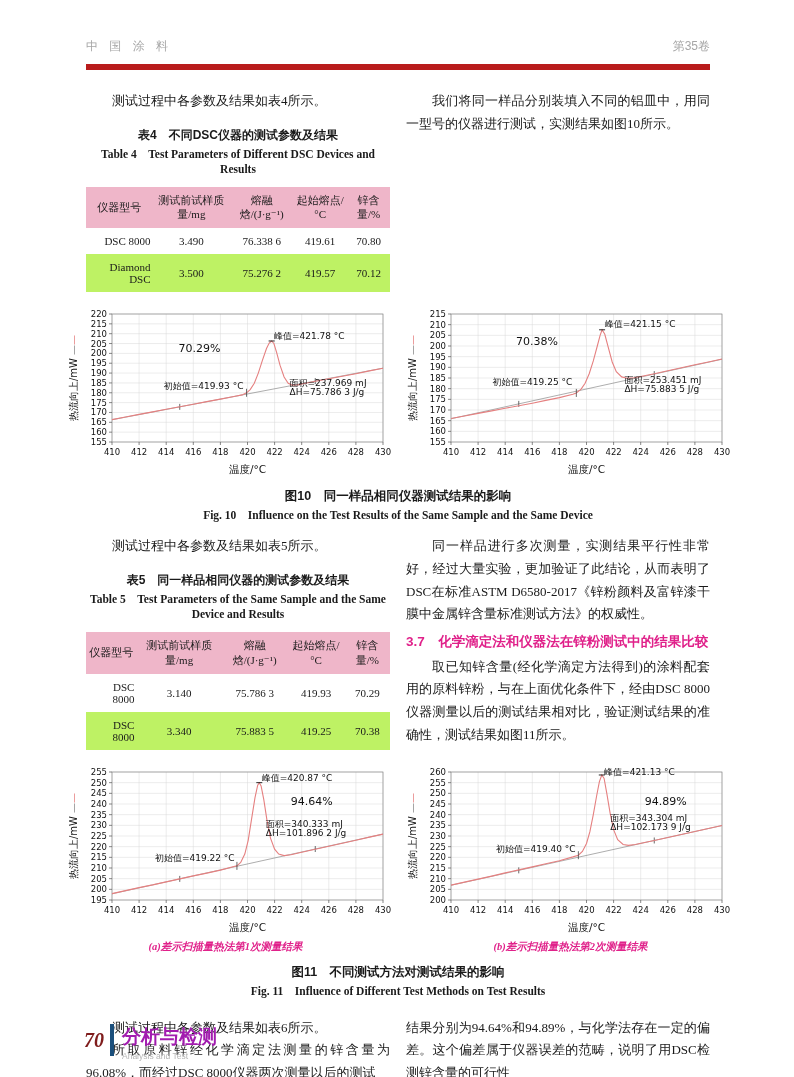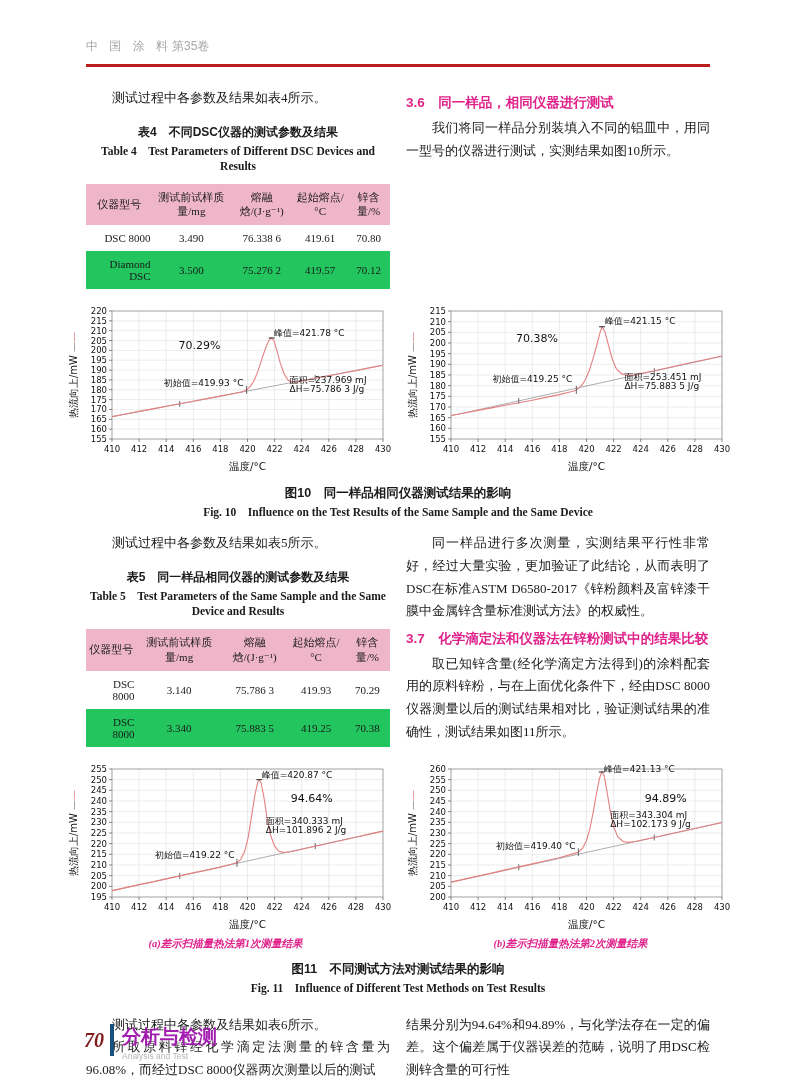--- a/index.html
+++ b/index.html
@@ -1,35 +1,35 @@
 <!DOCTYPE html>
 <html><head>
 <meta charset="utf-8">
 <style>
   html,body{margin:0;padding:0;background:#ffffff;}
   .page{width:794px;height:1077px;position:relative;overflow:hidden;background:#fff;
         font-family:"Liberation Serif","DejaVu Serif",serif;color:#1a1a1a;}
-  .hdr{display:flex;justify-content:flex-start;margin:0 84px 0 86px;padding:38px 0 9px;
-       border-bottom:3px solid #b91c1c;color:#a6a6a6;font-size:12px;
+  .hdr{display:flex;justify-content:space-between;margin:0 84px 0 86px;padding:38px 0 9px;
+       border-bottom:6px solid #b91c1c;color:#a6a6a6;font-size:12px;
        font-family:"Liberation Sans","DejaVu Sans",sans-serif;}
   .hdr .journal{letter-spacing:4px;}
   .content{margin:0 84px 0 86px;}
   .row2{display:flex;gap:16px;margin-top:20px;}
   .col{flex:1;min-width:0;}
   p.body{font-size:13px;line-height:1.74;text-align:justify;margin:0;}
   .indent{text-indent:2em;}
   .subhead{font-family:"Liberation Sans","DejaVu Sans",sans-serif;font-weight:bold;
            color:#e0218a;font-size:13.5px;margin:7px 0 5px;}
   .cap{text-align:center;font-weight:bold;}
   .cap-zh{font-family:"Liberation Sans","DejaVu Sans",sans-serif;font-size:12px;margin-top:14px;}
   .cap-en{font-family:"Liberation Serif","DejaVu Serif",serif;font-size:11.5px;margin-top:3px;line-height:1.35;}
   table.datatbl{border-collapse:collapse;width:100%;margin-top:9px;font-size:11px;}
   table.datatbl th{background:#efb6c9;font-weight:normal;padding:6px 2px;line-height:1.35;text-align:center;}
   table.datatbl td{padding:7px 2px;text-align:center;}
-  table.datatbl tr.alt{background:#22c55e;}
+  table.datatbl tr.alt{background:#bef264;}
   table.datatbl td:first-child{text-align:right;padding-left:7px;}
   .figrow{display:flex;justify-content:center;gap:14px;margin:14px -32px 0;}
   .chart{width:325px;height:172px;}
   .subcaps{display:flex;justify-content:center;gap:20px;margin:4px -32px 0;}
   .subcap{width:325px;text-align:center;color:#e0218a;font-style:italic;font-weight:bold;
           font-size:10.5px;font-family:"Liberation Serif","DejaVu Serif",serif;}
   .figcap-zh{font-family:"Liberation Sans","DejaVu Sans",sans-serif;font-size:12.5px;margin-top:10px;}
   .figcap-en{font-family:"Liberation Serif","DejaVu Serif",serif;font-size:11.5px;margin-top:3px;}
   .footer{position:absolute;left:84px;bottom:16px;display:flex;align-items:flex-start;}
   .pageno{font-style:italic;font-weight:bold;color:#7f1d1d;font-size:20px;line-height:1;padding-top:6px;}
@@ -76,21 +76,20 @@
                 <td>Diamond DSC</td>
                 <td>3.500</td>
                 <td>75.276 2</td>
                 <td>419.57</td>
                 <td>70.12</td>
               </tr>
             </tbody>
           </table>
       </div>
       <div class="col">
-        <div class="subhead">3.6　同一样品，相同仪器进行测试</div>
         <p class="body indent">我们将同一样品分别装填入不同的铝皿中，用同一型号的仪器进行测试，实测结果如图10所示。</p>
       </div>
     </div>
 
     <div class="figrow">
       <div class="chart"><svg width="325" height="172" viewBox="0 0 325 172" xmlns="http://www.w3.org/2000/svg" style="font-family:'DejaVu Sans',sans-serif">
             <line x1="46" y1="136" x2="317" y2="136" stroke="#d9d9d9" stroke-width="0.5"></line>
             <line x1="46" y1="126.15384615384616" x2="317" y2="126.15384615384616" stroke="#d9d9d9" stroke-width="0.5"></line>
             <line x1="46" y1="116.3076923076923" x2="317" y2="116.3076923076923" stroke="#d9d9d9" stroke-width="0.5"></line>
             <line x1="46" y1="106.46153846153847" x2="317" y2="106.46153846153847" stroke="#d9d9d9" stroke-width="0.5"></line>

